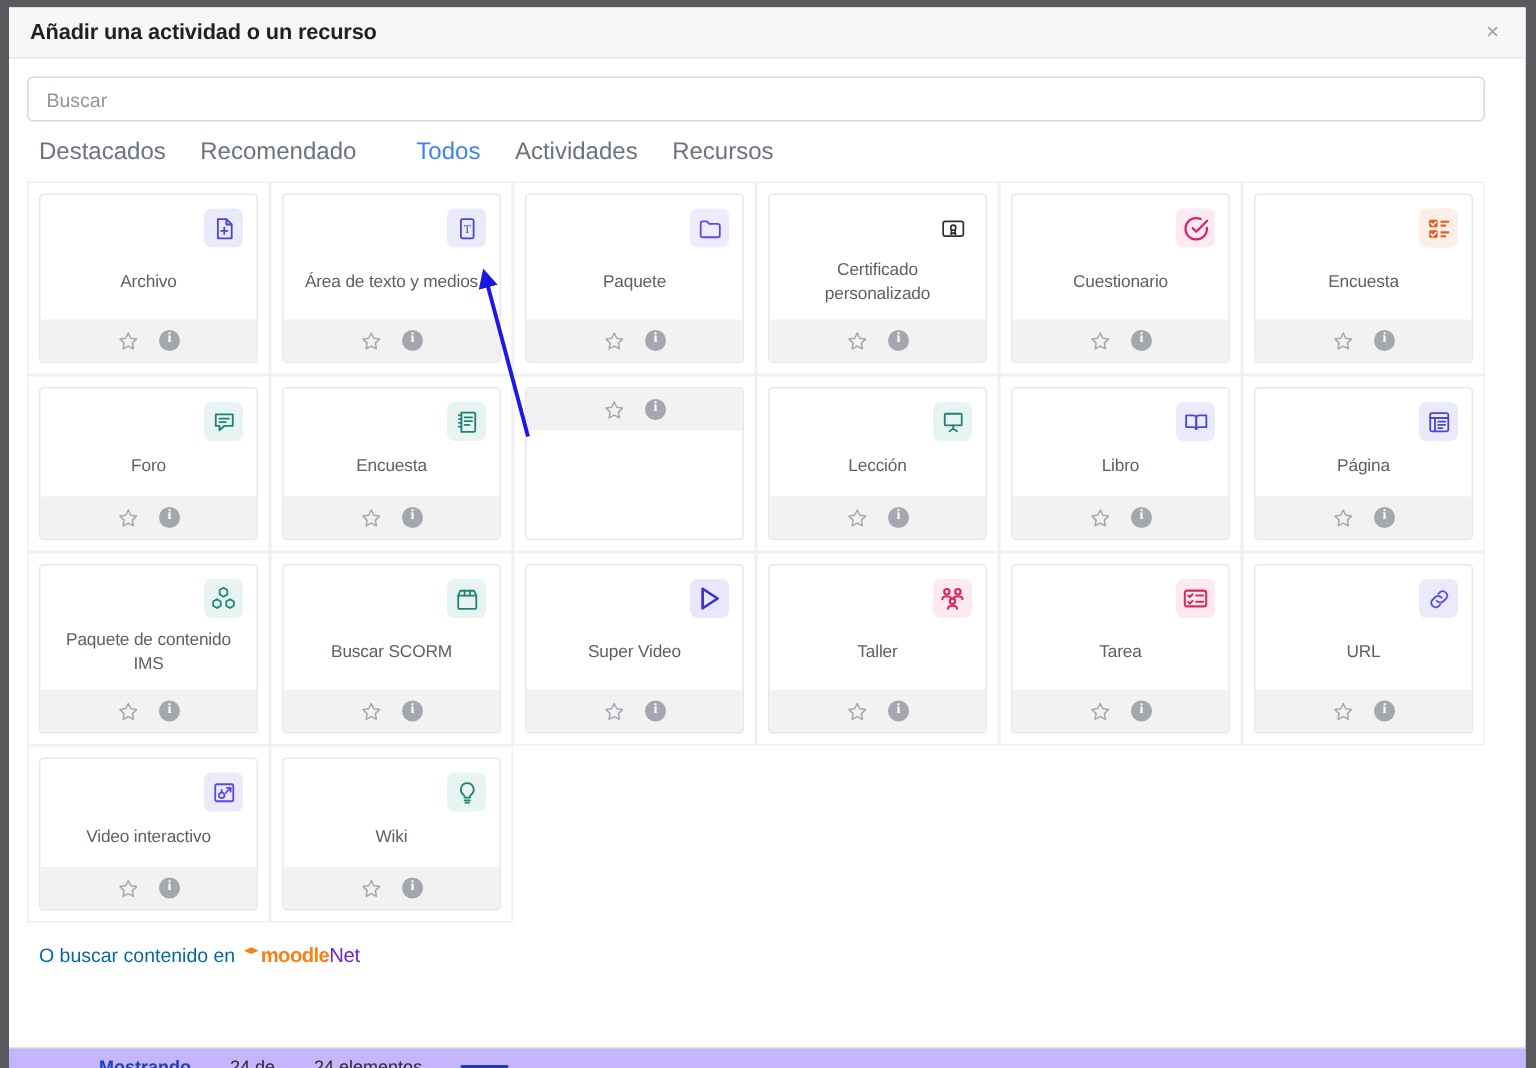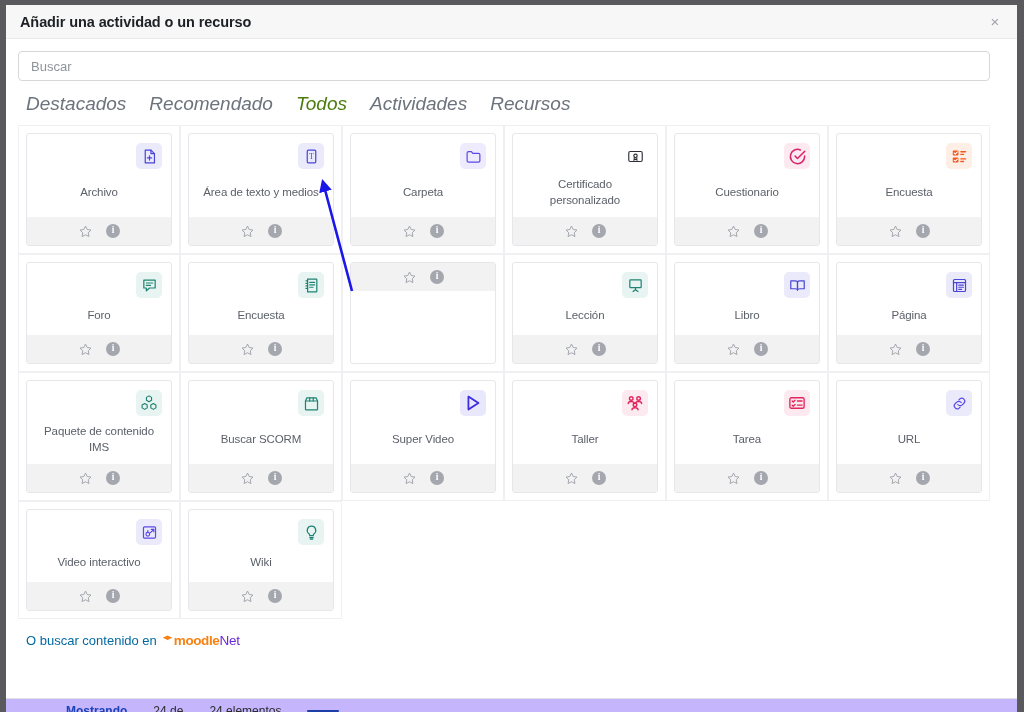--- a/index.html
+++ b/index.html
@@ -98,30 +98,29 @@
   .search-input::placeholder { color: #8f949b; }
 
   
   .tabs {
     display: flex;
     gap: 23px;
     padding: 12px 4px 0 8px;
     align-items: center;
   }
   .tab {
-    font-size: 19px;
+    font-size: 16px;
     color: #6c737c;
     cursor: pointer;
     white-space: nowrap;
     background: none; border: none;
     font-family: "Liberation Sans", sans-serif;
     padding: 0;
-    font-style: italic;
-  }
-  .tab.active { color: #4d7c0f; }
+  }
+  .tab.active { color: #3b82f6; margin-left: 17px; }
 
   
   .grid {
     display: grid;
     grid-template-columns: repeat(6, 1fr);
     gap: 0px;
     padding: 10px 0 0 0;
   }
   .cell {
     padding: 7px;
@@ -344,21 +343,21 @@
           <div class="cell">
             <div class="card">
               <div class="card-top">
                 <div class="icon-row">
                   <div class="icon-badge" style="background: rgb(237, 235, 253);">
                     <svg width="17" height="17" viewBox="0 0 24 24" fill="none" stroke="#5b4ae8" stroke-width="1.7" stroke-linecap="round" stroke-linejoin="round">
                       <path d="M3 7a2 2 0 012-2h4l2 2.5h8a2 2 0 012 2V18a2 2 0 01-2 2H5a2 2 0 01-2-2z"></path>
                     </svg>
                   </div>
                 </div>
-                <div class="card-label">Carpeta</div>
+                <div class="card-label">Paquete</div>
               </div>
               <div class="card-foot">
                 <button class="foot-btn">
                   <svg width="15" height="15" viewBox="0 0 24 24" fill="none" stroke="#a4a7ad" stroke-width="1.6" stroke-linejoin="round">
                     <path d="M12 3.2l2.7 5.6 6.1.9-4.4 4.3 1.1 6.1L12 17.2l-5.5 2.9 1.1-6.1L3.2 9.7l6.1-.9z"></path>
                   </svg>
                 </button>
                 <button class="foot-btn">
                   <span class="info-dot">i</span>
                 </button>

